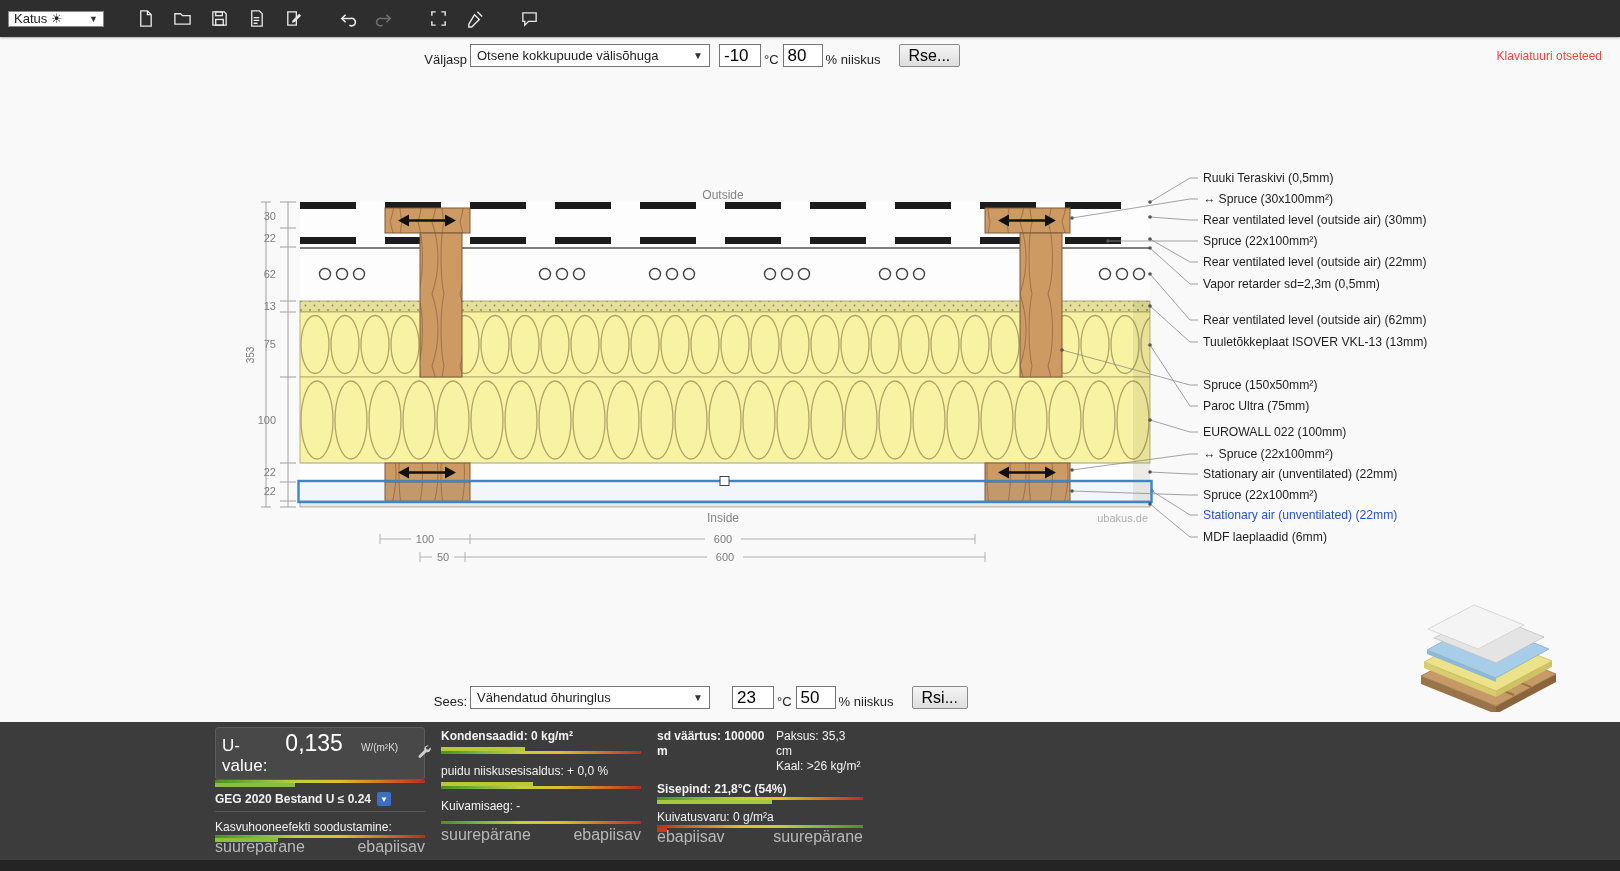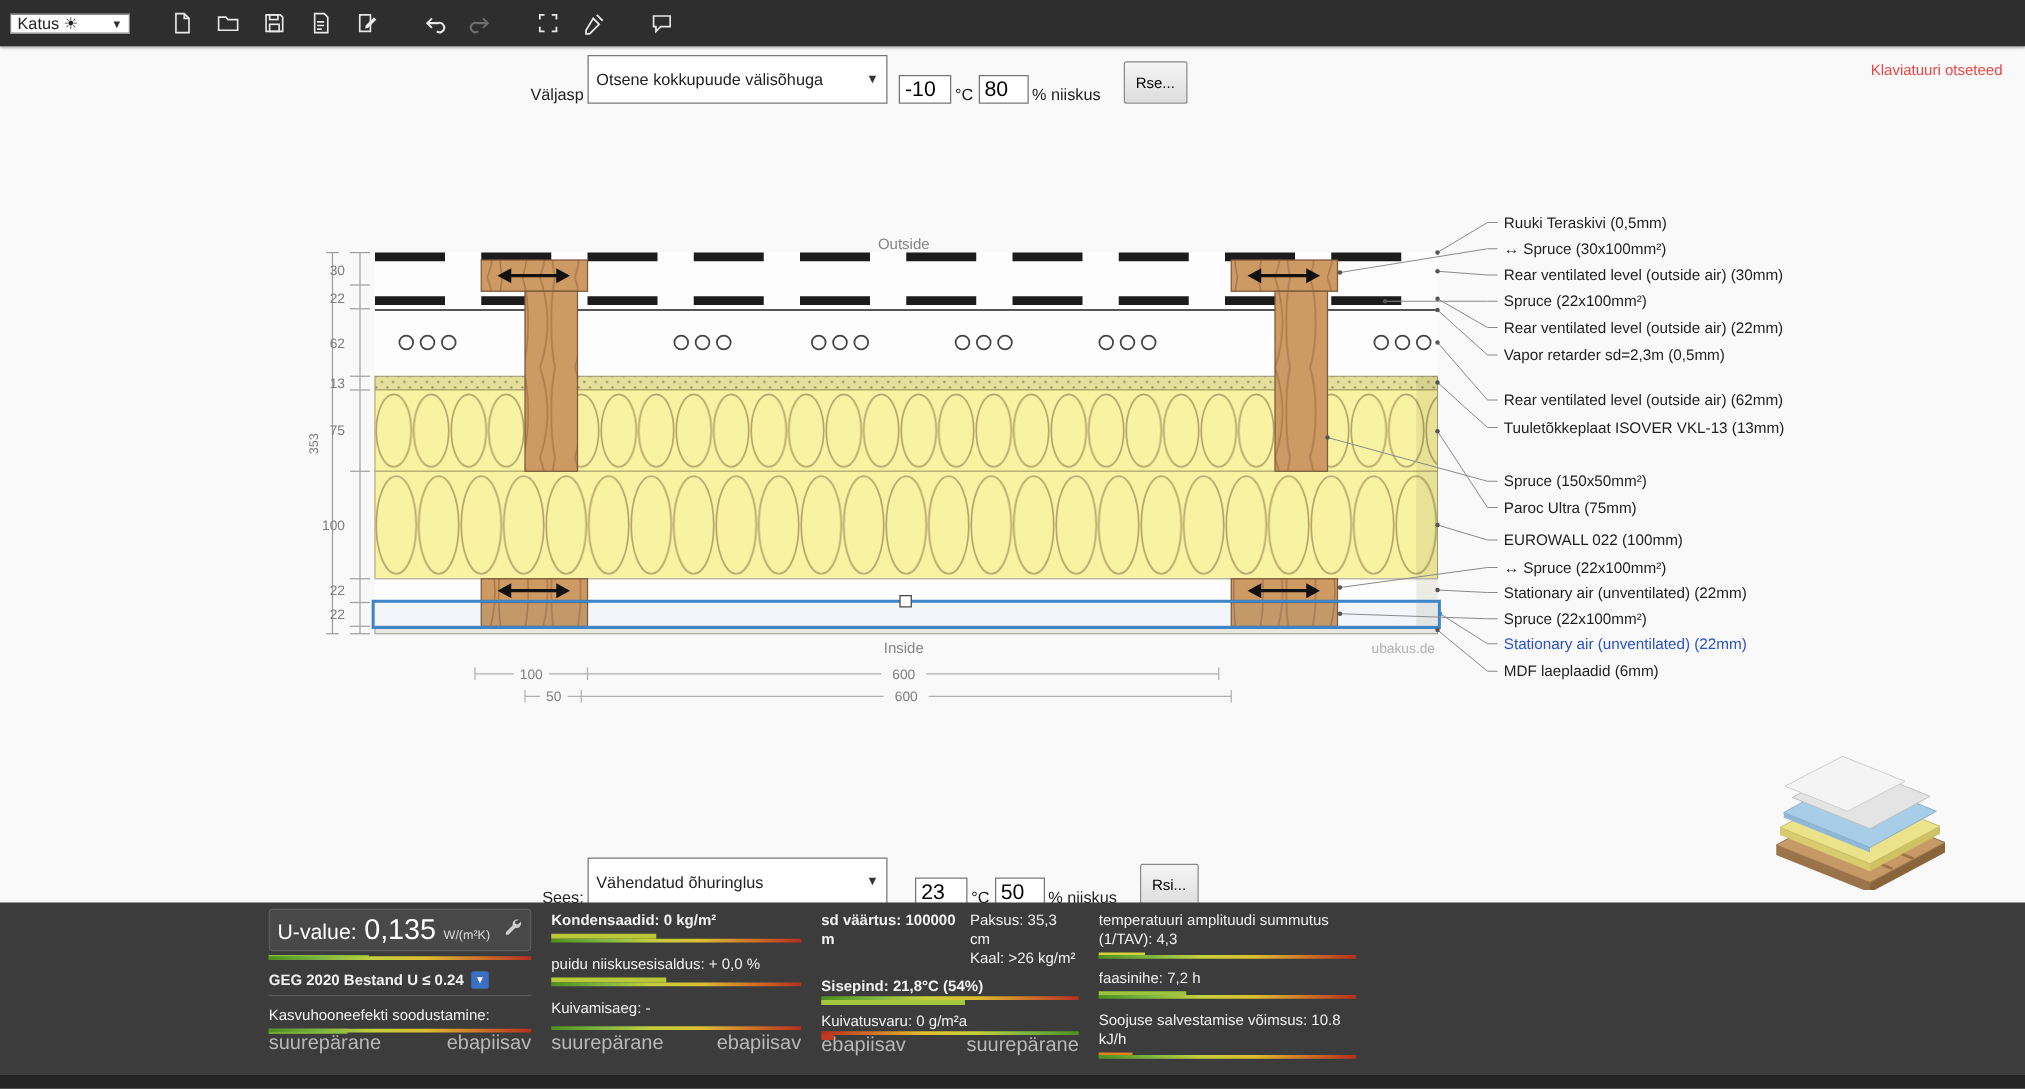--- a/index.html
+++ b/index.html
@@ -9,44 +9,44 @@
   
   .toolbar{position:absolute;left:0;top:0;width:1620px;height:37px;background:#2e2e2e;display:flex;align-items:center;padding:0 8px;gap:11px;box-shadow:0 1px 2px rgba(0,0,0,.3)}
   .component-select{width:96px;height:16px;background:#fff;border:1px solid #888;font-size:13px;display:flex;align-items:center;justify-content:space-between;padding:0 5px;cursor:default}
   .component-select .caret{font-size:9px;color:#333}
   .tb-icon{width:26px;height:26px;display:flex;align-items:center;justify-content:center;border-radius:3px}
   .tb-sep{width:6px}
 
   
   .ctrl-row{position:absolute;display:flex;align-items:flex-end;font-size:13px;color:#222}
   .ctrl-row .lbl{width:46px;text-align:right;margin-right:3px;white-space:nowrap;overflow:hidden}
-  .fake-select{width:240px;height:39px;background:#fff;border:1px solid #767676;display:flex;align-items:center;justify-content:space-between;padding:0 6px;font-size:13px;cursor:default}
+  .fake-select{width:240px;height:23px;background:#fff;border:1px solid #767676;display:flex;align-items:center;justify-content:space-between;padding:0 6px;font-size:13px;cursor:default}
   .fake-select .caret{font-size:10px;color:#333}
   .num-input{height:23px;border:1px solid #767676;font-size:17px;padding:0 4px;font-family:"Liberation Sans",sans-serif;background:#fff}
   .unit{margin:0 4px 0 3px;white-space:nowrap}
-  .btn{height:34px;background:linear-gradient(#f5f5f5,#dddddd);border:1px solid #8a8a8a;font-size:12px;padding:0 9px;border-radius:2px;font-family:"Liberation Sans",sans-serif;cursor:default}
+  .btn{height:23px;background:linear-gradient(#f5f5f5,#dddddd);border:1px solid #8a8a8a;font-size:16px;padding:0 9px;border-radius:2px;font-family:"Liberation Sans",sans-serif;cursor:default}
   .shortcuts{position:absolute;top:49px;right:18px;font-size:12px;color:#ef4444;text-decoration:none;cursor:pointer}
 
   
   .diagram-svg{position:absolute;left:240px;top:150px;width:1220px;height:430px}
   .dim-text{font-size:11px;fill:#7d7d7d}
   .note-text{font-size:12px;fill:#858585}
   .callout-label{font-size:12.2px;fill:#1f1f1f;cursor:pointer}
   .callout-label.sel{fill:#2a52c8}
   .callout-line{stroke:#8a8a8a;stroke-width:.8;fill:none}
 
   
   .thumb3d{position:absolute;left:1396px;top:584px;width:175px;height:128px;cursor:pointer}
 
   
   .results{position:absolute;left:0;top:722px;width:1620px;height:149px;background:#3c3c3c;color:#f0f0f0}
   .rcols{display:flex;padding:5px 0 0 215px;gap:16px;height:125px}
   .rcol{display:flex;flex-direction:column}
   .rcol1{width:210px}.rcol2{width:200px}.rcol3{width:206px}.rcol4{width:206px}
-  .uv-box{display:flex;align-items:baseline;gap:6px;background:#484848;border:1px solid #5c5c5c;border-radius:3px;padding:2px 6px 3px}
+  .uv-box{display:flex;align-items:baseline;gap:18px;background:#484848;border:1px solid #5c5c5c;border-radius:3px;padding:2px 6px 3px}
   .uv-label{font-size:17px;color:#fff}
   .uv-num{font-size:23px;color:#fff}
   .uv-unit{font-size:10px;color:#ddd}
   .wrench{margin-left:auto;align-self:center}
   .rtext{font-size:12px;color:#f2f2f2;line-height:1.25}
   .bold{font-weight:bold}
   .geg-row{display:flex;align-items:center;gap:6px;font-size:12px;font-weight:bold;margin-top:9px;padding-bottom:5px;border-bottom:1px solid #5a5a5a}
   .geg-dd{width:14px;height:14px;background:#3b6fc4;color:#fff;font-size:8px;display:flex;align-items:center;justify-content:center;border-radius:2px}
   .gauge{height:7px;position:relative;margin-top:3px}
   .gauge .scale{position:absolute;left:0;bottom:0;height:3px;width:100%;background:linear-gradient(90deg,#4e8f1e,#7db540,#c3cf3c,#ddbe30,#cf7428,#b5301e)}
@@ -451,33 +451,16 @@
       <div class="gauge rev">
         <div class="val" style="width: 5%; background: rgb(191, 58, 36);"></div>
           <div class="scale"></div>
       </div>
       <div class="scale-row">
         <span>ebapiisav</span>
         <span>suurepärane</span>
       </div>
     </div>
 
-    <div class="rcol rcol4">
-      <div class="rtext mt2">temperatuuri amplituudi summutus (1/TAV): 4,3</div>
-      <div class="gauge">
-        <div class="val" style="width: 18%; background: rgb(211, 210, 58);"></div>
-          <div class="scale"></div>
-      </div>
-      <div class="rtext mt8">faasinihe: 7,2 h</div>
-      <div class="gauge">
-        <div class="val" style="width: 34%; background: rgb(156, 196, 62);"></div>
-          <div class="scale"></div>
-      </div>
-      <div class="rtext mt10">Soojuse salvestamise võimsus: 10.8 kJ/h</div>
-      <div class="gauge">
-        <div class="val" style="width: 13%; background: rgb(224, 130, 31);"></div>
-          <div class="scale"></div>
-      </div>
-    </div>
 
   </div>
   <div class="bottom-strip"></div>
 </div>
 
 </body></html>

